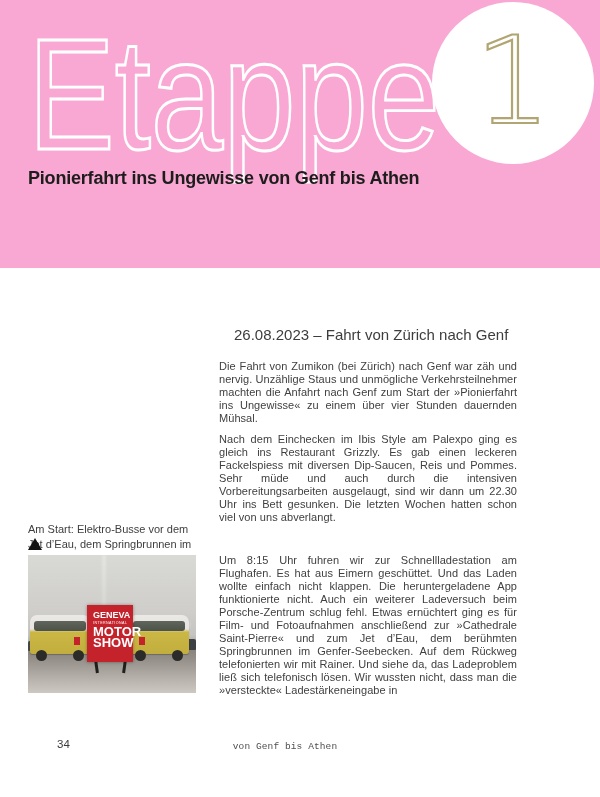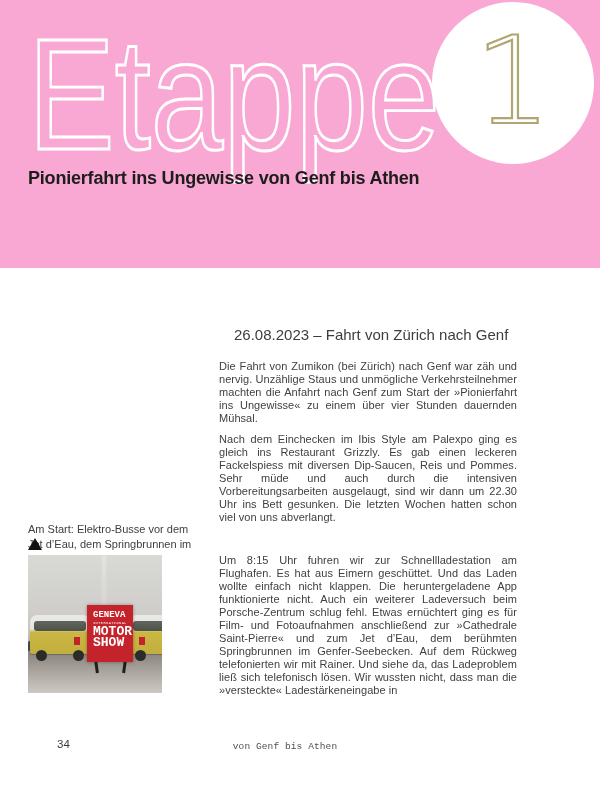--- a/index.html
+++ b/index.html
@@ -49,25 +49,24 @@
   }
   .marker {
     position:absolute; left:28px; top:538px;
     width:0; height:0;
     border-left:7px solid transparent; border-right:7px solid transparent;
     border-bottom:12px solid #121212;
   }
 
   
   .photo {
-    position:absolute; left:28px; top:555px; width:134px; height:138px;
+    position:absolute; left:28px; top:555px; width:168px; height:138px;
     overflow:hidden;
     background:linear-gradient(#d9d9d6 0%, #cfcecb 40%, #c5c4c0 58%,
                #b5b3ae 62%, #827d76 64%, #938e87 75%, #b7b2ab 90%, #cdc8c1 100%);
-    font-family:Liberation Mono, monospace;
   }
   .jet {
     position:absolute; left:74px; top:0; width:4px; height:88px;
     background:linear-gradient(#e9e9e6, #cfcfcb);
     opacity:.75; filter:blur(1px);
   }
   .clouds {
     position:absolute; left:0; top:58px; width:163px; height:26px;
     background:
       radial-gradient(ellipse 60px 10px at 25% 55%, #e6e5e1 0%, rgba(230,229,225,0) 70%),

